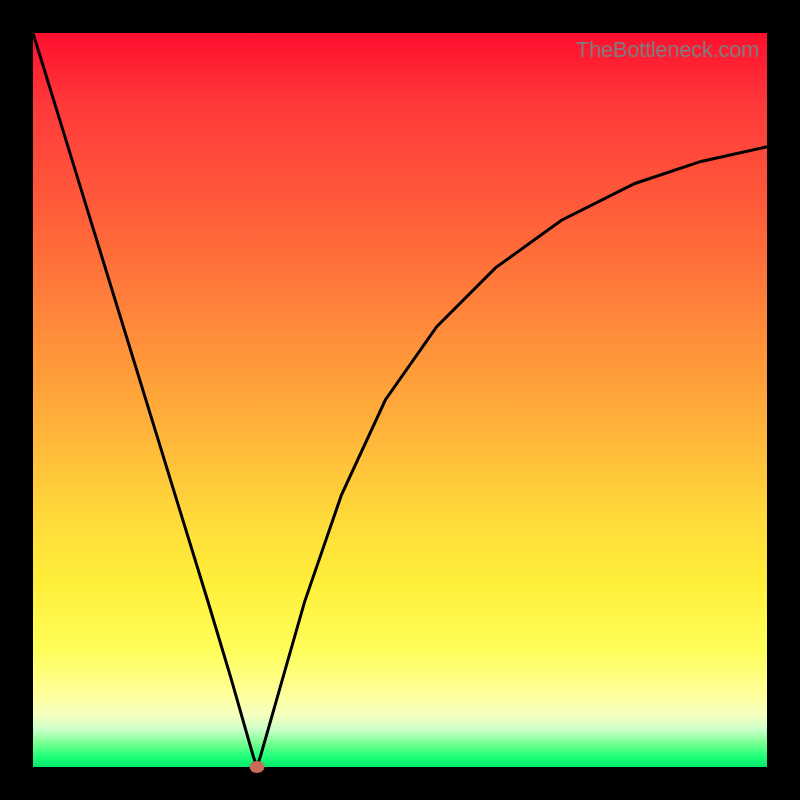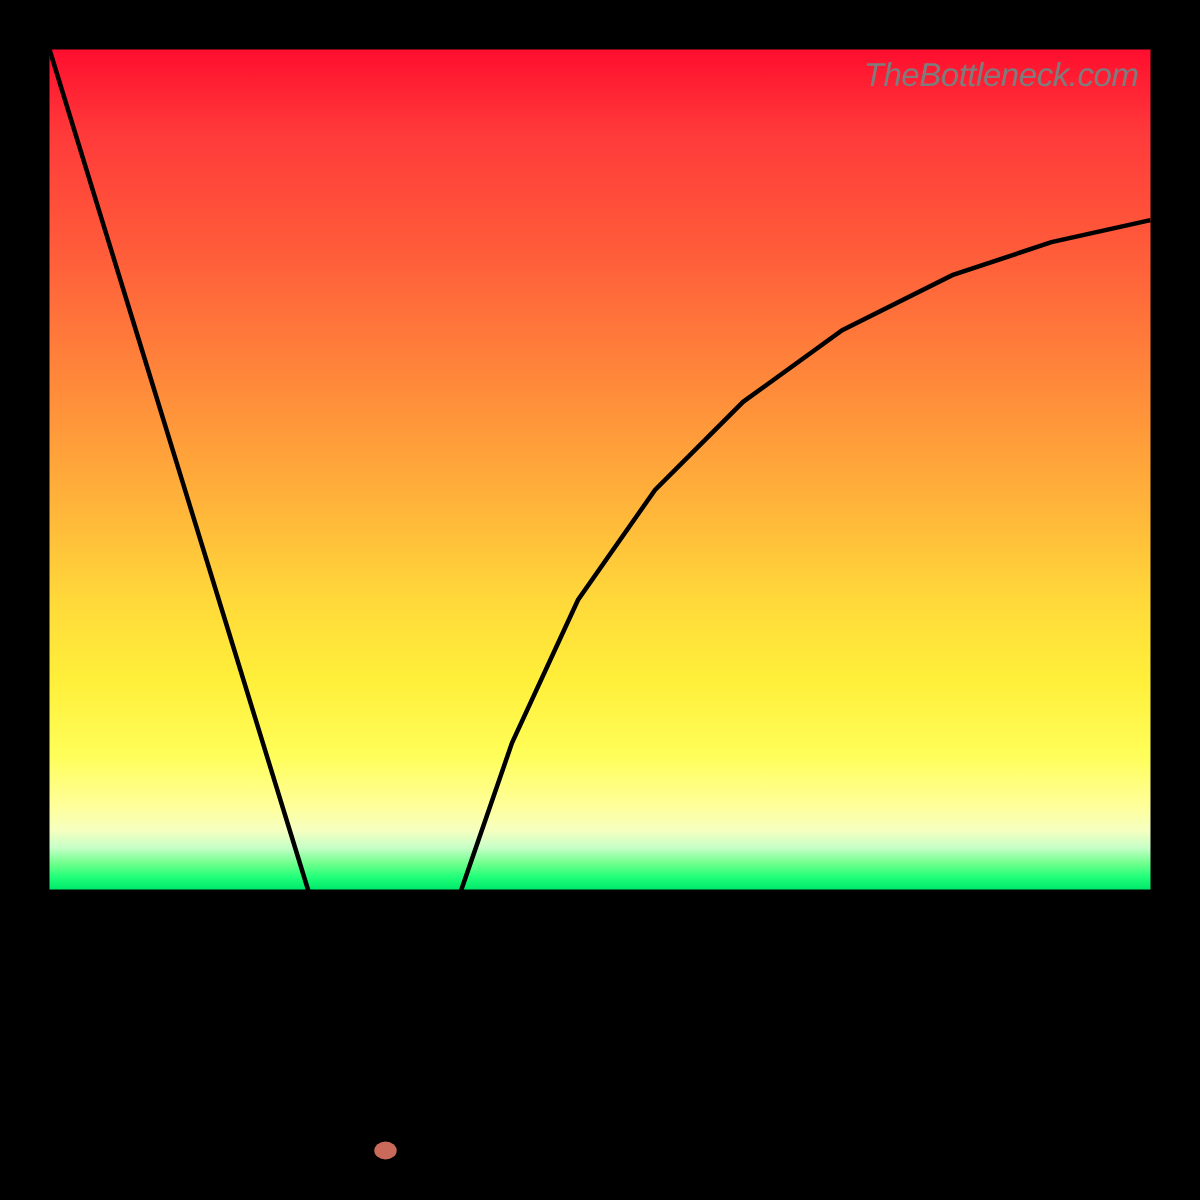--- a/index.html
+++ b/index.html
@@ -15,38 +15,37 @@
     position: relative;
     width: 800px;
     height: 800px;
     background: #000;
   }
   .plot-area {
     position: absolute;
     left: 33px;
     top: 33px;
     width: 734px;
-    height: 560px;
+    height: 734px;
     background: linear-gradient(to bottom,
       #ff0e2e 0%,
       #ff3a3a 10%,
       #ff5c3a 24%,
       #ff8a3a 40%,
       #ffb63a 55%,
       #ffda3a 66%,
       #ffef3a 75%,
       #fffe59 84%,
       #ffff9a 90%,
       #f5ffc0 93%,
       #c7ffc7 95%,
       #6bff8a 97%,
       #22ff7a 98.5%,
       #00e96a 100%
     );
-    font-style: italic;
   }
   .attribution {
     position: absolute;
     top: 4px;
     right: 8px;
     color: #7d7d7d;
     font-size: 22px;
     font-weight: 400;
     letter-spacing: -0.3px;
     user-select: none;

